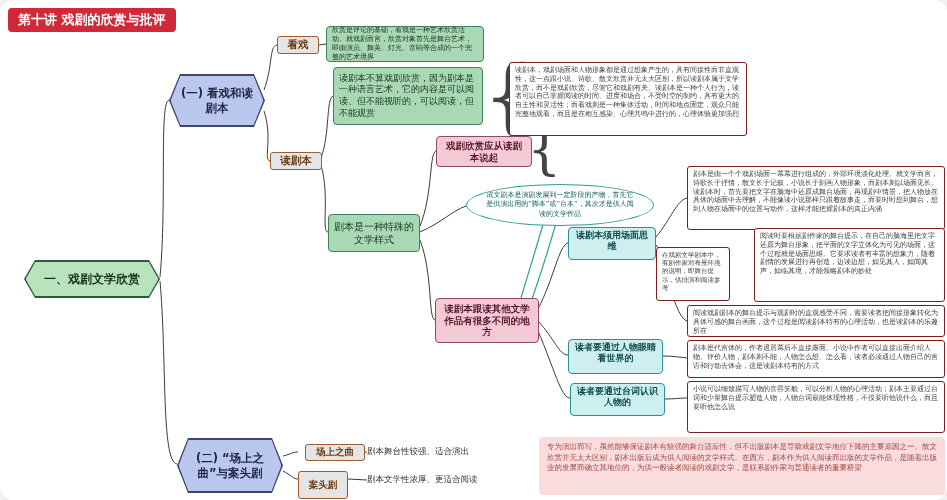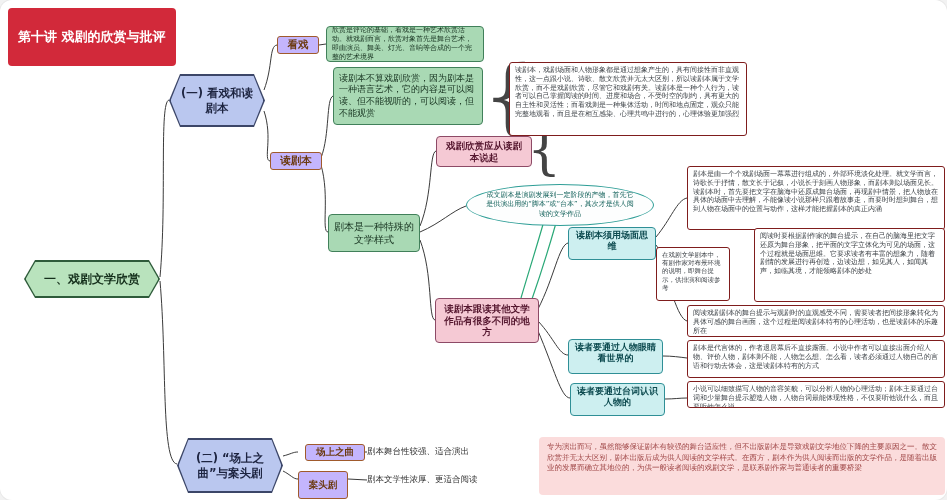--- a/index.html
+++ b/index.html
@@ -2,30 +2,30 @@
 <html><head>
 <meta charset="utf-8">
 <style>
   html,body{margin:0;padding:0;background:#f2f2f2;}
   .canvas{position:relative;width:947px;height:500px;background:#ffffff;border-radius:12px;
           overflow:hidden;font-family:"DejaVu Sans",sans-serif;box-shadow:0 0 0 1px #e8e8e8;}
   svg.wires{position:absolute;left:0;top:0;z-index:1;}
   svg.wires path{fill:none;stroke:#3b3b3b;stroke-width:1;}
   svg.wires path.g{stroke:#2aa877;stroke-width:1.2;}
   .badge{position:absolute;left:8px;top:8px;background:#d2293a;color:#fff;font-weight:bold;
-         font-size:13px;padding:20px 10px;border-radius:4px;z-index:2;}
+         font-size:13px;padding:3px 10px;border-radius:4px;z-index:2;}
   .hex{position:absolute;z-index:2;}
   .hex .hb{position:absolute;inset:0;
     clip-path:polygon(11px 0,calc(100% - 11px) 0,100% 50%,calc(100% - 11px) 100%,11px 100%,0 50%);}
   .hex .hi{position:absolute;inset:1.6px;display:flex;align-items:center;justify-content:center;
     text-align:center;font-weight:bold;line-height:1.25;padding:0 9px;box-sizing:border-box;
     clip-path:polygon(10px 0,calc(100% - 10px) 0,100% 50%,calc(100% - 10px) 100%,10px 100%,0 50%);}
   .greenhex .hb{background:#2e5b3a;} .greenhex .hi{background:#b9e3bd;color:#15301c;font-size:12px;}
   .bluehex  .hb{background:#3c4668;} .bluehex  .hi{background:#bac7ef;color:#1d2440;font-size:11.5px;}
-  .tan{position:absolute;z-index:2;background:#c4b5fd;border:1.2px solid #a05a2c;border-radius:3px;
+  .tan{position:absolute;z-index:2;background:#e5e5e5;border:1.2px solid #a05a2c;border-radius:3px;
        color:#6b3a10;font-size:10.5px;font-weight:bold;display:flex;align-items:center;
        justify-content:center;box-sizing:border-box;}
   .gnote{position:absolute;z-index:2;background:#a9d9b4;border:1.3px solid #41805a;border-radius:4px;
        color:#16321f;padding:3px 5px;box-sizing:border-box;font-size:8.5px;line-height:1.3;
        display:flex;align-items:center;overflow:hidden;}
   .pnote{position:absolute;z-index:2;background:#f5c9d4;border:1.3px solid #8d4a66;border-radius:4px;
        color:#55172f;display:flex;align-items:center;justify-content:center;text-align:center;
        padding:2px 5px;box-sizing:border-box;font-size:9.5px;font-weight:bold;line-height:1.25;overflow:hidden;}
   .cnote{position:absolute;z-index:2;background:#cdeff0;border:1.3px solid #2f8f96;border-radius:4px;
        color:#0c4a4f;display:flex;align-items:flex-start;justify-content:center;text-align:center;
@@ -154,21 +154,21 @@
   </div>
 
   <div class="wnote" style="left:687px;top:340px;width:258px;height:38px">
     <span>剧本是代言体的，作者退居幕后不直接露面。小说中作者可以直接出面介绍人物、评价人物，剧本则不能，人物怎么想、怎么看，读者必须通过人物自己的言语和行动去体会，这是读剧本特有的方式</span>
   </div>
 
   <div class="cnote" style="left:570px;top:383px;width:95px;height:33px">
     <span>读者要通过台词认识人物的</span>
   </div>
 
-  <div class="wnote" style="left:687px;top:381px;width:258px;height:27px">
+  <div class="wnote" style="left:687px;top:381px;width:258px;height:52px">
     <span>小说可以细致描写人物的音容笑貌，可以分析人物的心理活动；剧本主要通过台词和少量舞台提示塑造人物，人物台词最能体现性格，不仅要听他说什么，而且要听他怎么说</span>
   </div>
 
   <div class="hex bluehex" style="left:177px;top:438px;width:106px;height:55px">
     <div class="hb"></div>
     <div class="hi">
         <span>(二) “场上之曲”与案头剧</span>
       </div>
   </div>
 

